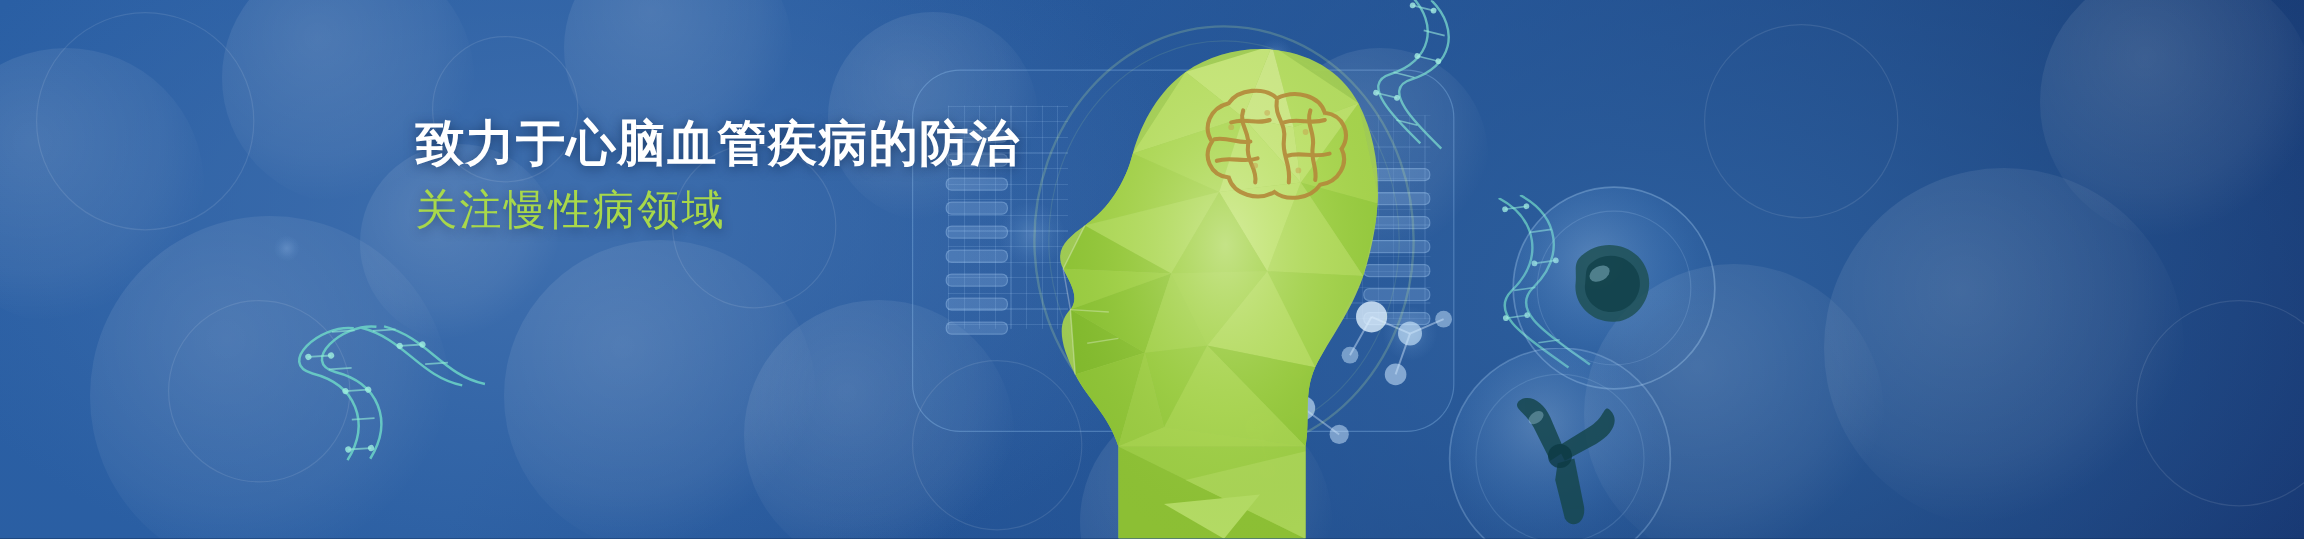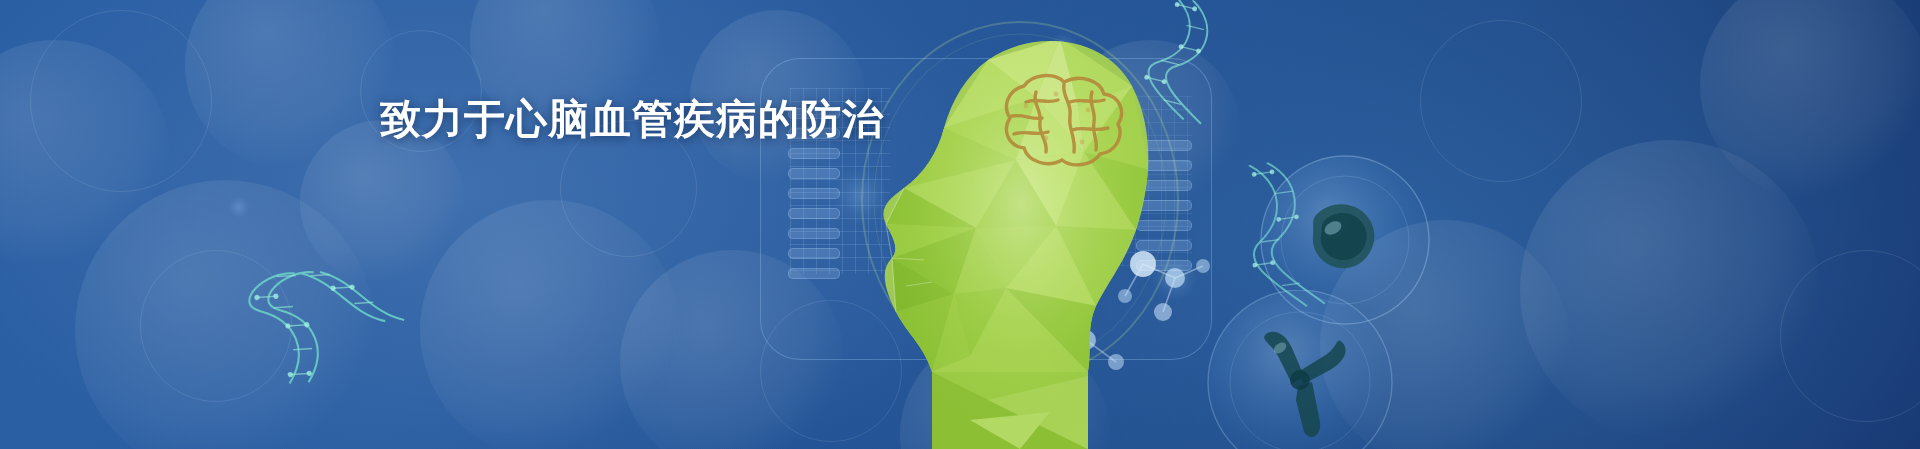--- a/index.html
+++ b/index.html
@@ -59,21 +59,21 @@
   .hud-grid {
     position: absolute;
     background-image:
       repeating-linear-gradient(to right, rgba(170,210,250,0.16) 0 1px, rgba(0,0,0,0) 1px 13px),
       repeating-linear-gradient(to bottom, rgba(170,210,250,0.16) 0 1px, rgba(0,0,0,0) 1px 13px);
   }
 
   
   .copy {
     position: absolute;
-    left: 380px;
+    left: 346px;
     top: 96px;
     z-index: 30;
     width: 640px;
   }
   .headline {
     font-size: 41px;
     font-weight: 700;
     line-height: 1.16;
     color: #ffffff;
     letter-spacing: 1px;
@@ -423,15 +423,16 @@
         <circle cx="66" cy="40" r="10" fill="rgba(212,236,255,0.6)"></circle>
         <circle cx="96" cy="62" r="8" fill="rgba(205,232,255,0.5)"></circle>
         <circle cx="62" cy="8" r="7" fill="rgba(205,232,255,0.45)"></circle>
         <circle cx="36" cy="92" r="7" fill="rgba(205,232,255,0.45)"></circle>
       </g>
     </svg>
   </div>
 
   <div class="copy">
     <div class="headline">致力于心脑血管疾病的防治</div>
+    <div class="subhead">关注慢性病领域</div>
   </div>
 
 </div>
 
 </body></html>

